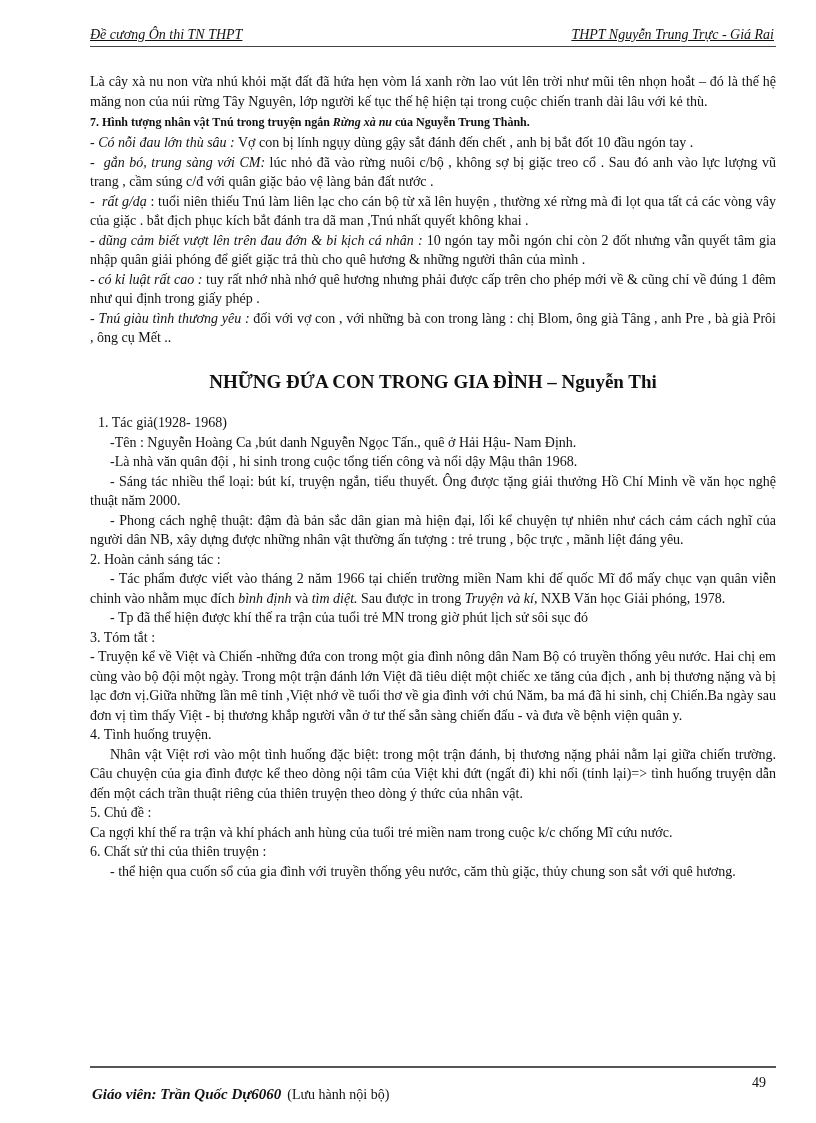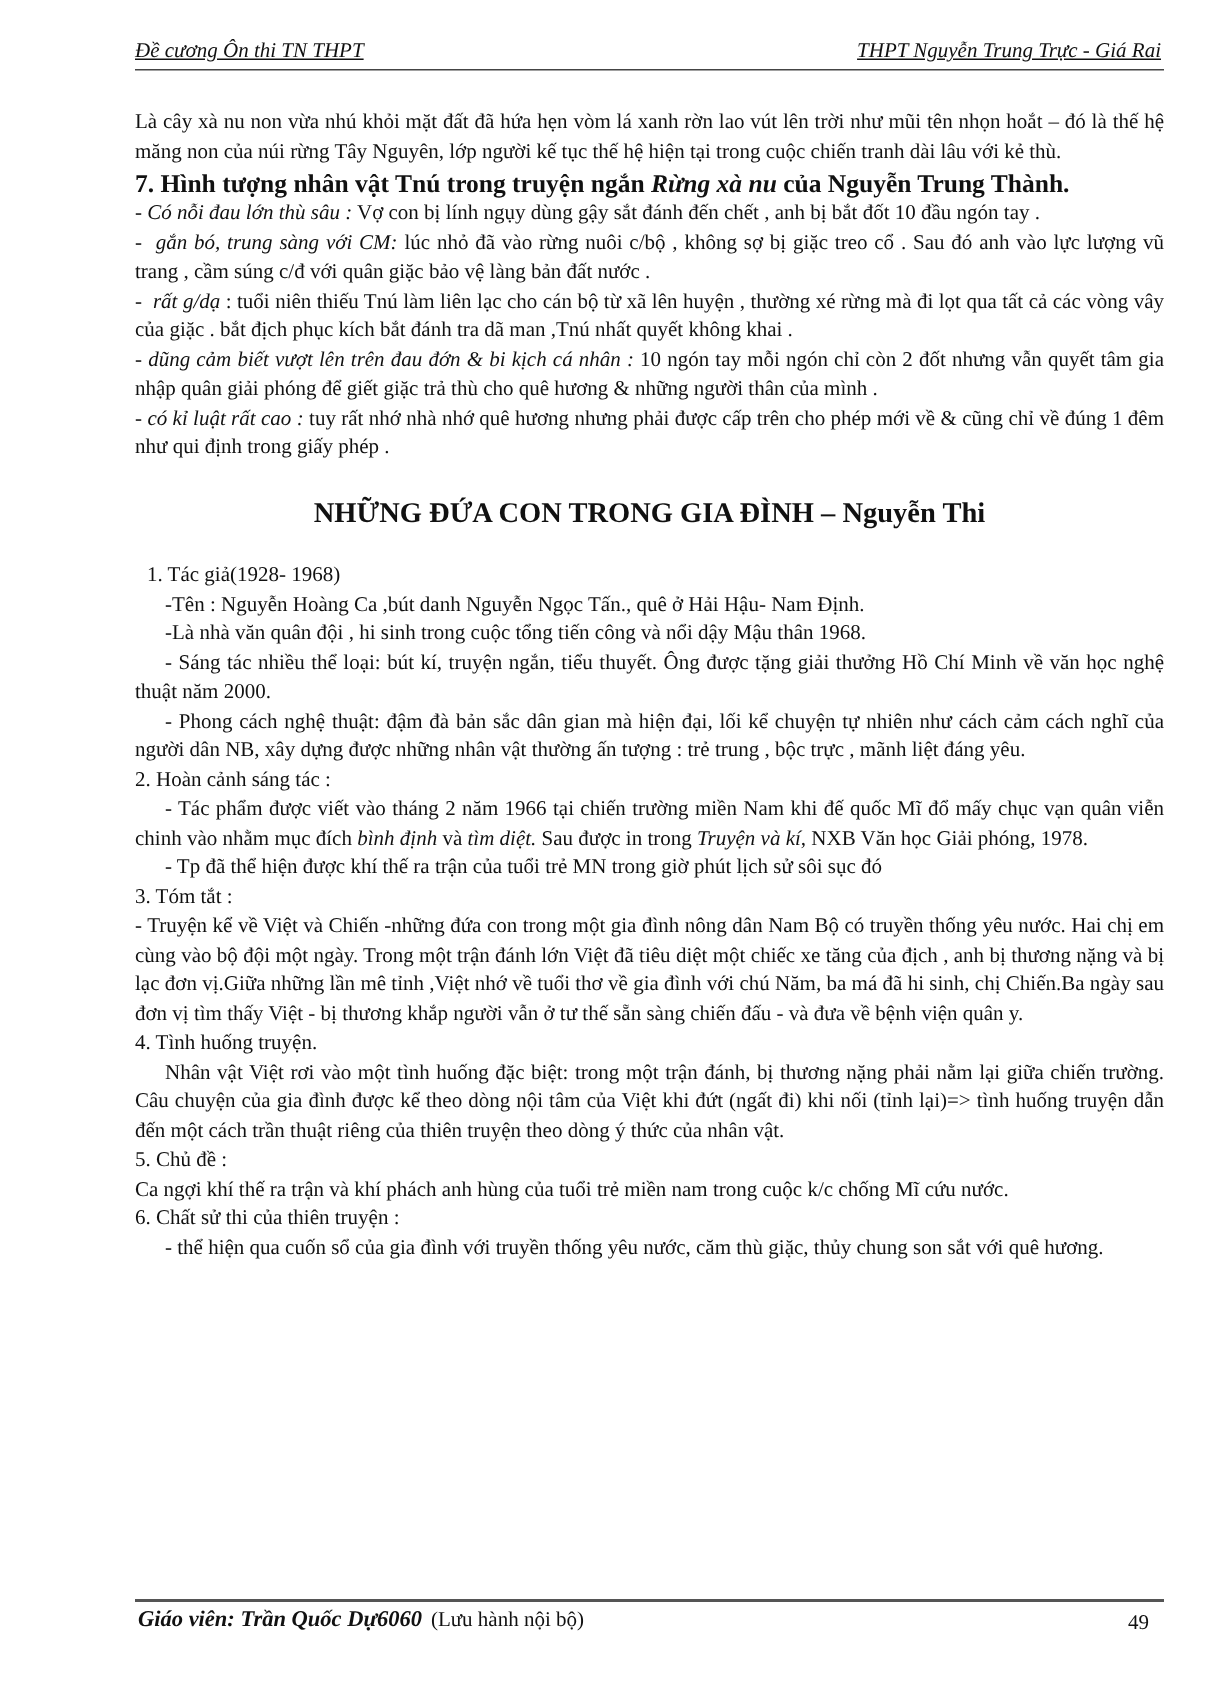--- a/index.html
+++ b/index.html
@@ -5,27 +5,27 @@
   html, body { margin: 0; padding: 0; background: #ffffff; }
   body { width: 816px; height: 1123px; position: relative; overflow: hidden;
          font-family: "Liberation Serif", "DejaVu Serif", serif; color: #111; }
   .page { position: absolute; left: 90px; top: 0; width: 686px; }
   .header { position: absolute; top: 26px; left: 0; width: 686px; height: 20px;
             border-bottom: 1px solid #444; font-style: italic; font-size: 14px; text-align: right; }
   .header .left { position: absolute; left: 0; top: 1px; text-decoration: underline; }
   .header .right { position: absolute; right: 2px; top: 1px; text-decoration: underline; }
   .body { position: absolute; top: 60px; left: 0; width: 686px; font-size: 14px; line-height: 19.5px; text-align: justify; margin-top: 12px; }
   .body p { margin: 0; }
-  .h7 { font-weight: bold; font-size: 17px; line-height: 21px; margin-top: 1px !important; }
+  .h7 { font-weight: bold; font-size: 12px; line-height: 21px; margin-top: 1px !important; }
   .lead { font-style: italic; }
   .indent1 { text-indent: 8px; }
   .indent3 { text-indent: 20px; font-family: Liberation Serif, serif; }
   .title { text-align: center; font-weight: bold; font-size: 19px; margin: 24px 0 22px !important; }
   .footer { position: absolute; top: 1066px; left: 0; width: 686px; border-top: 2px solid #555; font-size: 14px; }
-  .footer .who { position: absolute; left: 2px; top: 4px; font-weight: bold; font-style: italic; font-size: 15px; }
+  .footer .who { position: absolute; left: 2px; top: 18px; font-weight: bold; font-style: italic; font-size: 15px; }
   .footer .note { font-weight: normal; font-style: normal; font-size: 14px; margin-left: 6px; }
   .footer .num { position: absolute; right: 10px; top: 7px; }
 </style>
 </head>
 <body>
 
 <div class="page">
   <div class="header">
     <span class="left">Đề cương Ôn thi TN THPT</span>
     <span class="right">THPT Nguyễn Trung Trực - Giá Rai</span>
@@ -34,20 +34,21 @@
   <div class="body">
     <p>Là cây xà nu non vừa nhú khỏi mặt đất đã hứa hẹn vòm lá xanh rờn lao vút lên trời như mũi tên nhọn hoắt – đó là thế hệ măng non của núi rừng Tây Nguyên, lớp người kế tục thế hệ hiện tại trong cuộc chiến tranh dài lâu với kẻ thù.</p>
 
     <p class="h7"><span>7. Hình tượng nhân vật Tnú trong truyện ngắn </span><i>Rừng xà nu</i><span> của Nguyễn Trung Thành.</span></p>
 
     <p>- <span class="lead">Có nỗi đau lớn thù sâu :</span><span> Vợ con bị lính ngụy dùng gậy sắt đánh đến chết , anh bị bắt đốt 10 đầu ngón tay .</span></p>
     <p>- &nbsp;<span class="lead">gắn bó, trung sàng với CM:</span><span> lúc nhỏ đã vào rừng nuôi c/bộ , không sợ bị giặc treo cổ . Sau đó anh vào lực lượng vũ trang , cầm súng c/đ với quân giặc bảo vệ làng bản đất nước .</span></p>
     <p>- &nbsp;<span class="lead">rất g/dạ</span><span> : tuổi niên thiếu Tnú làm liên lạc cho cán bộ từ xã lên huyện , thường xé rừng mà đi lọt qua tất cả các vòng vây của giặc . bắt địch phục kích bắt đánh tra dã man ,Tnú nhất quyết không khai .</span></p>
     <p>- <span class="lead">dũng cảm biết vượt lên trên đau đớn &amp; bi kịch cá nhân :</span><span> 10 ngón tay mỗi ngón chỉ còn 2 đốt nhưng vẫn quyết tâm gia nhập quân giải phóng để giết giặc trả thù cho quê hương &amp; những người thân của mình .</span></p>
     <p>- <span class="lead">có kỉ luật rất cao :</span><span> tuy rất nhớ nhà nhớ quê hương nhưng phải được cấp trên cho phép mới về &amp; cũng chỉ về đúng 1 đêm như qui định trong giấy phép .</span></p>
+    <p>- <span class="lead">Tnú giàu tình thương yêu :</span><span> đối với vợ con , với những bà con trong làng : chị Blom, ông già Tâng , anh Pre , bà già Prôi , ông cụ Mết ..</span></p>
 
     <p class="title">NHỮNG ĐỨA CON TRONG GIA ĐÌNH – Nguyễn Thi</p>
 
     <p class="indent1">1. Tác giả(1928- 1968)</p>
     <p class="indent3">-Tên : Nguyễn Hoàng Ca ,bút danh Nguyễn Ngọc Tấn., quê ở Hải Hậu- Nam Định.</p>
     <p class="indent3">-Là nhà văn quân đội , hi sinh trong cuộc tổng tiến công và nổi dậy Mậu thân 1968.</p>
     <p class="indent3">- Sáng tác nhiều thể loại: bút kí, truyện ngắn, tiểu thuyết. Ông được tặng giải thưởng Hồ Chí Minh về văn học nghệ thuật năm 2000.</p>
     <p class="indent3">- Phong cách nghệ thuật: đậm đà bản sắc dân gian mà hiện đại, lối kể chuyện tự nhiên như cách cảm cách nghĩ của người dân NB, xây dựng được những nhân vật thường ấn tượng : trẻ trung , bộc trực , mãnh liệt đáng yêu.</p>
 
     <p>2. Hoàn cảnh sáng tác :</p>

